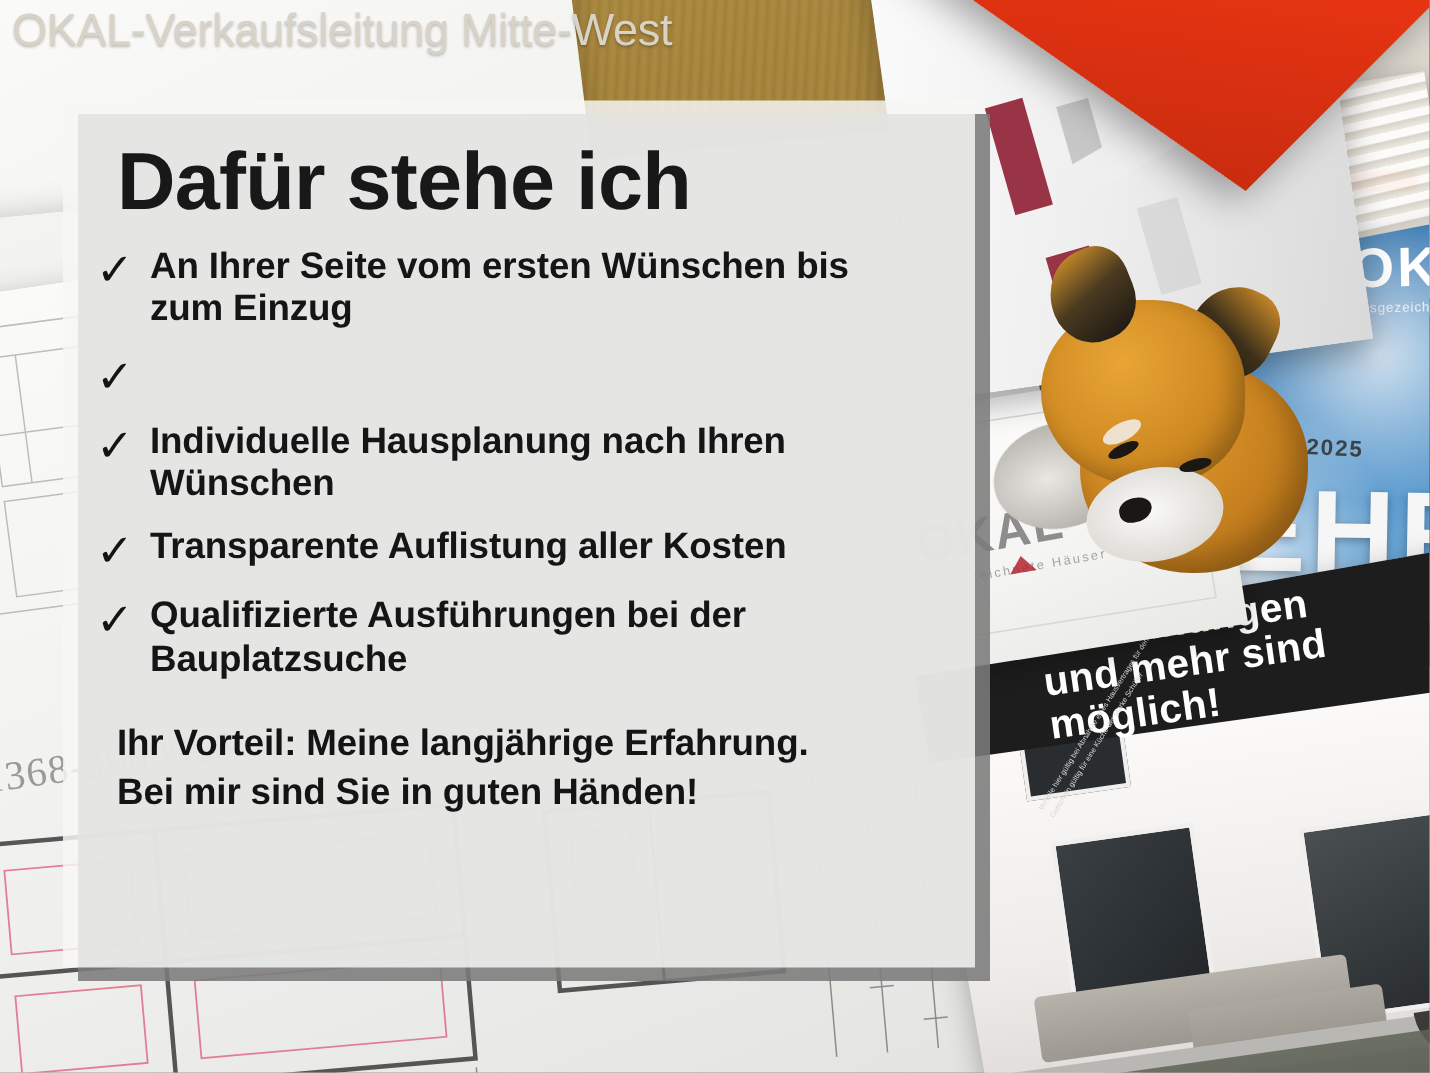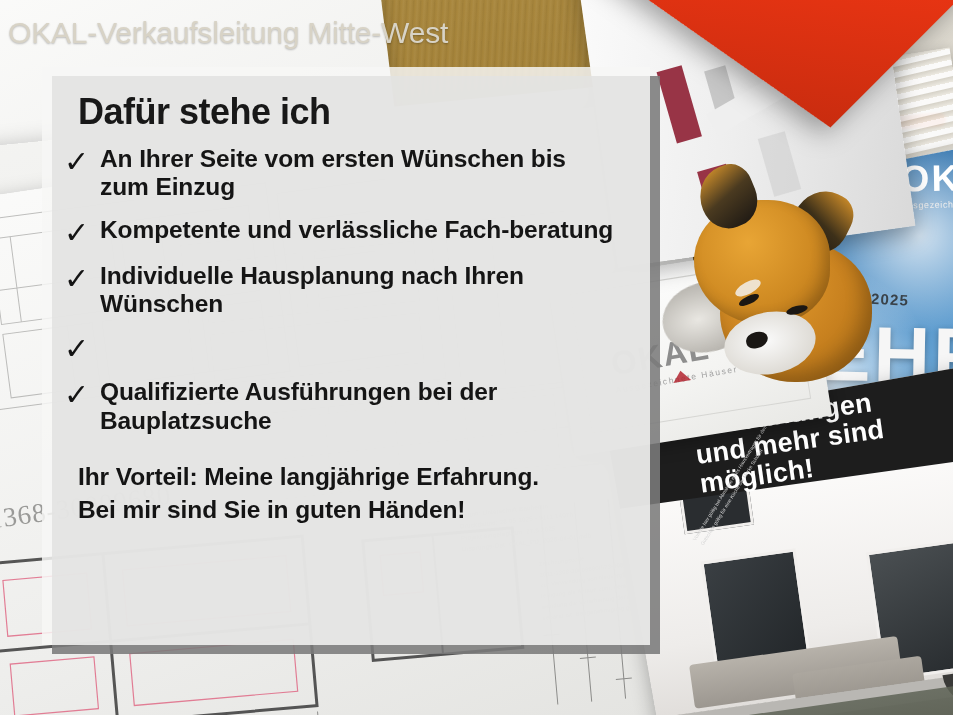--- a/index.html
+++ b/index.html
@@ -435,21 +435,21 @@
   }
   .panel {
     position: absolute;
     left: 42px; top: 67px;
     width: 608px; height: 578px;
     background: rgba(247,247,246,0.84);
     padding: 20px 26px 0 22px;
   }
 
   .panel-title {
-    font-size: 36px;
+    font-size: 54px;
     font-weight: 700;
     color: #181818;
     letter-spacing: -0.5px;
     line-height: 1.05;
     margin: 6px 0 14px 14px;
   }
 
   .bullet-list { list-style: none; }
   .bullet {
     display: flex;
@@ -482,21 +482,21 @@
     color: #141414;
     line-height: 1.34;
     letter-spacing: -0.1px;
     white-space: pre-line;
   }
 
   
   .top-banner {
     position: absolute;
     left: 0; top: 0;
-    padding: 16px 8px;
+    padding: 4px 8px;
     font-size: 30px;
     color: #d8d3c6;
     letter-spacing: -0.2px;
     white-space: nowrap;
     text-shadow: 0 1px 2px rgba(0,0,0,.25);
   }
 
   svg.bpsvg { width: 100%; height: 100%; display: block; }
 </style>
 </head>
@@ -647,28 +647,28 @@
   <div class="panel">
     <h1 class="panel-title">Dafür stehe ich</h1>
 
     <ul class="bullet-list">
       <li class="bullet">
         <span class="check">✓</span>
         <span class="bullet-text">An Ihrer Seite vom ersten Wünschen bis zum Einzug</span>
       </li>
       <li class="bullet">
         <span class="check">✓</span>
-        <span class="bullet-text">Kompetente und verlässliche Fach-beratung</span>
       </li>
       <li class="bullet">
         <span class="check">✓</span>
         <span class="bullet-text">Individuelle Hausplanung nach Ihren Wünschen</span>
       </li>
       <li class="bullet">
         <span class="check">✓</span>
+        <span class="bullet-text">Transparente Auflistung aller Kosten</span>
       </li>
       <li class="bullet">
         <span class="check">✓</span>
         <span class="bullet-text">Qualifizierte Ausführungen bei der Bauplatzsuche</span>
       </li>
     </ul>
 
     <div class="closing">Ihr Vorteil: Meine langjährige Erfahrung.
 Bei mir sind Sie in guten Händen!</div>
   </div>

